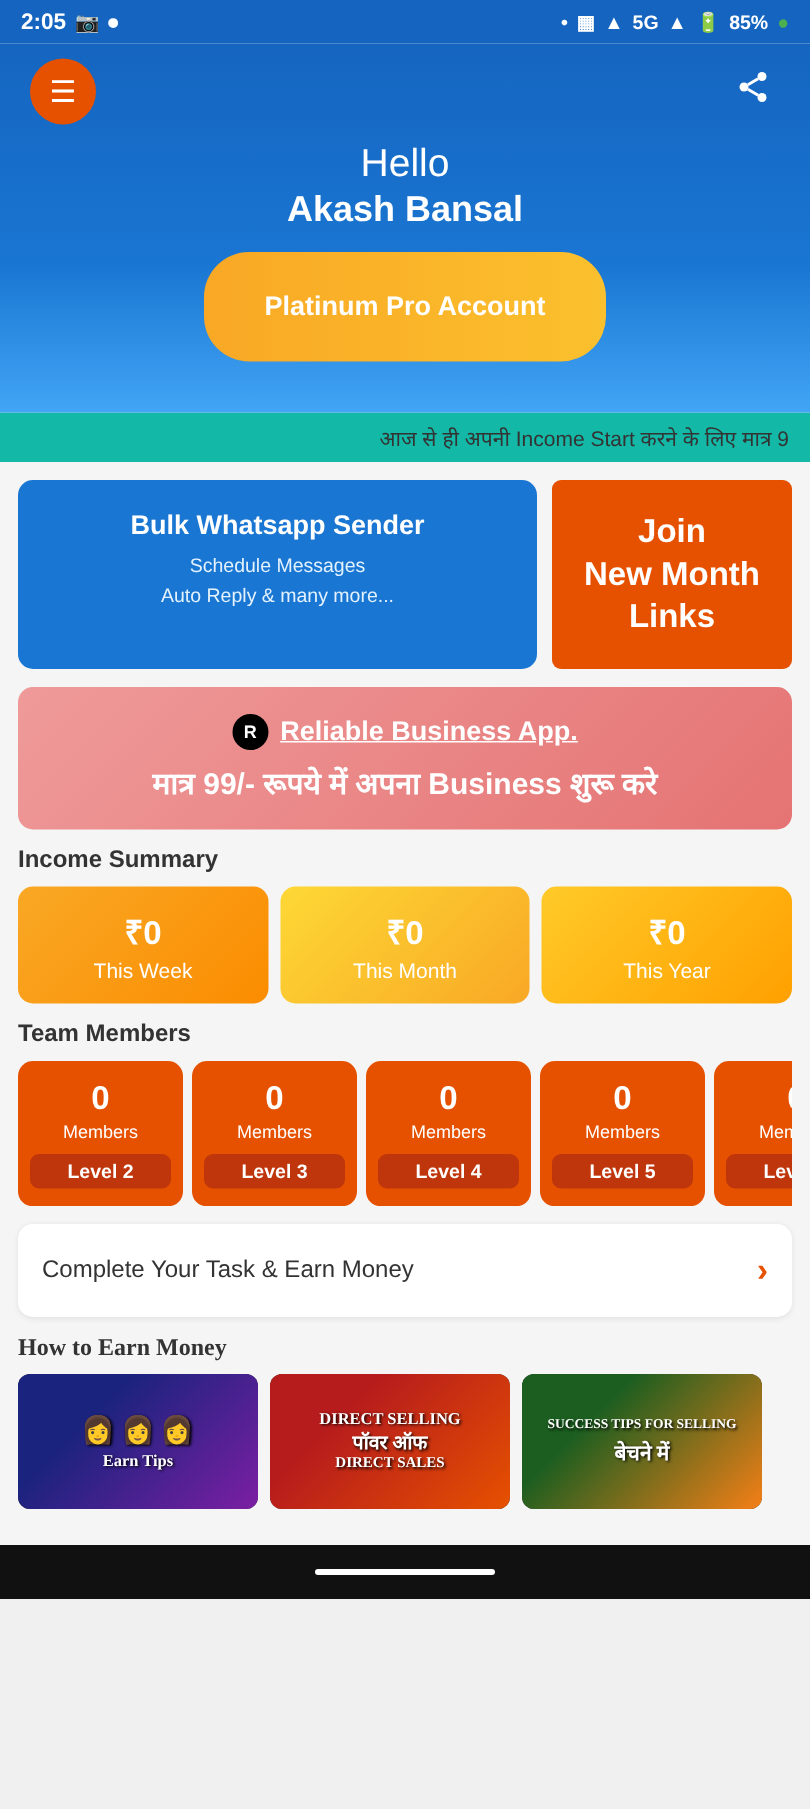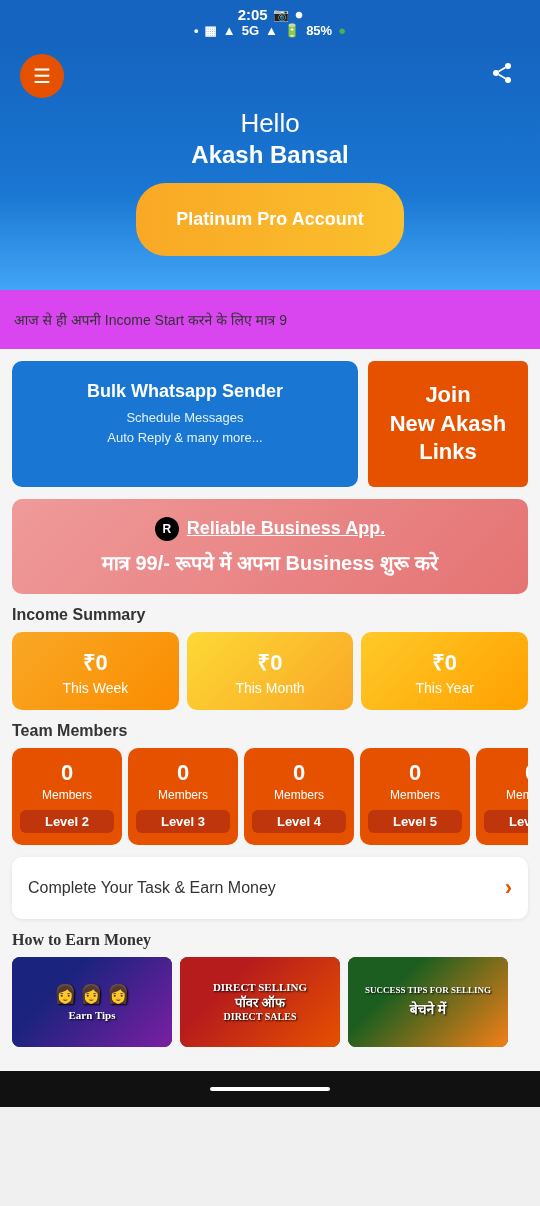--- a/index.html
+++ b/index.html
@@ -15,21 +15,20 @@
     
     .status-bar {
       background: #1565c0;
       color: white;
       display: flex;
       justify-content: space-between;
       align-items: center;
       padding: 6px 14px;
       font-size: 15px;
       font-weight: 600;
-      flex-direction: column;
     }
     .status-left { display: flex; align-items: center; gap: 6px; }
     .status-right { display: flex; align-items: center; gap: 6px; font-size: 13px; }
 
     
     .header {
       background: linear-gradient(180deg, #1565c0 0%, #1976d2 60%, #42a5f5 100%);
       padding: 10px 20px 24px 20px;
       text-align: center;
       position: relative;
@@ -72,26 +71,27 @@
       padding: 26px 40px;
       display: inline-block;
       color: white;
       font-size: 18px;
       font-weight: 600;
       margin-bottom: 10px;
     }
 
     
     .ticker {
-      background: #d946ef;
-      padding: 20px 14px;
+      background: #14b8a6;
+      padding: 7px 14px;
       font-size: 14px;
       color: #333;
       white-space: nowrap;
       overflow: hidden;
+      text-align: right;
     }
 
     
     .content {
       background: #f5f5f5;
       padding: 12px;
     }
 
     
     .feature-row {
@@ -353,21 +353,21 @@
 
   <div class="feature-row">
     <div class="feature-card-blue">
       <div class="title">Bulk Whatsapp Sender</div>
       <div class="subtitle">Schedule Messages</div>
       <div class="subtitle">Auto Reply &amp; many more...</div>
     </div>
     <div class="feature-card-orange">
       <div class="join-text">
         <span>Join</span><br>
-        <span>New Akash</span><br>
+        <span>New Month</span><br>
         <span>Links</span>
       </div>
     </div>
   </div>
 
   <div class="business-banner">
     <div class="banner-title">
       <span class="icon-circle">R</span>
       <u>Reliable Business App.</u>
     </div>

